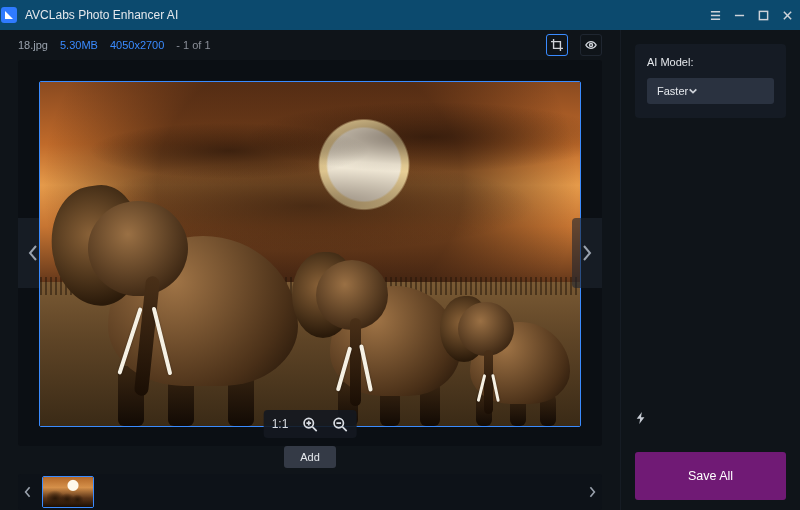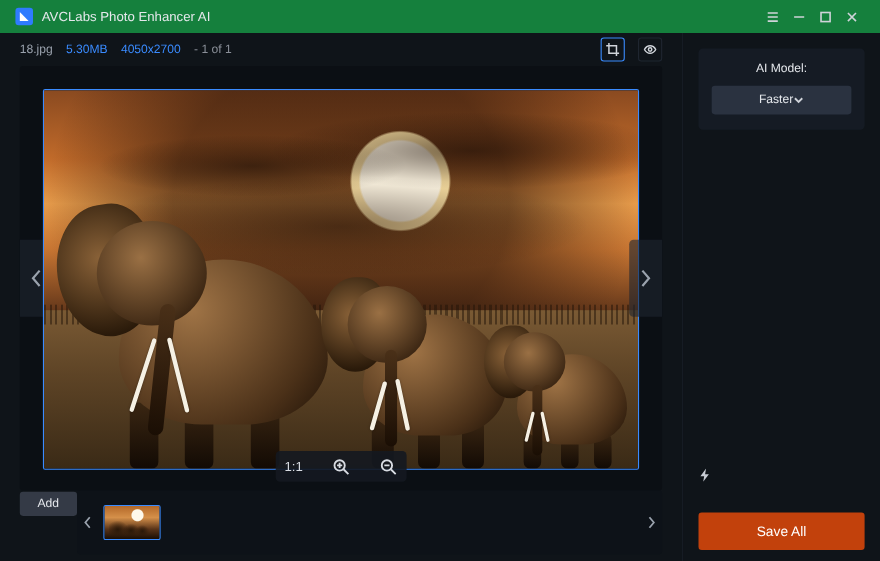--- a/index.html
+++ b/index.html
@@ -1,19 +1,19 @@
 <!DOCTYPE html>
 <html><head>
 <meta charset="utf-8">
 <style>
   * { box-sizing: border-box; margin: 0; padding: 0; font-family: -apple-system, "Segoe UI", Arial, sans-serif; }
   html, body { width: 800px; height: 510px; background: #0f1419; color: #d0d4da; overflow: hidden; }
 
   
-  .titlebar { height: 30px; display: flex; align-items: center; padding: 0 14px; background: #15803d; }
+  .titlebar { height: 30px; display: flex; align-items: center; padding: 0 1px; background: #0c4a6e; }
   .titlebar .logo { width: 16px; height: 16px; border-radius: 3px; background: #2f7bff; display: flex; align-items: center; justify-content: center; margin-right: 8px; }
   .titlebar .logo svg { width: 10px; height: 10px; fill: #fff; }
   .titlebar .title { font-size: 12px; color: #e5e8ec; }
   .titlebar .spacer { flex: 1; }
   .titlebar .win-btn { width: 24px; height: 24px; display: flex; align-items: center; justify-content: center; cursor: pointer; color: #cfd3d9; }
   .titlebar .win-btn svg { width: 11px; height: 11px; stroke: currentColor; fill: none; stroke-width: 1.6; }
 
   
   .body { display: grid; grid-template-columns: 1fr 180px; grid-template-rows: 1fr 64px; height: 480px; }
 
@@ -93,53 +93,53 @@
   .e3 .tusk.t2 { left: 54px; bottom: 24px; width:3px; height: 28px; transform: rotate(-12deg); }
   .e3 .leg.l1 { left: 36px; bottom: 0; width: 16px; height: 32px; }
   .e3 .leg.l2 { left: 70px; bottom: 0; width: 16px; height: 30px; }
   .e3 .leg.l3 { left: 100px; bottom: 0; width: 16px; height: 32px; }
 
   .nav-arrow { position: absolute; top: 50%; transform: translateY(-50%); width: 30px; height: 70px; background: rgba(30,36,46,.6); display: flex; align-items: center; justify-content: center; cursor: pointer; }
   .nav-arrow svg { width: 12px; height: 18px; stroke: #9aa2ad; fill: none; stroke-width: 2; }
   .nav-left { left: 0; border-radius: 0 4px 4px 0; }
   .nav-right { right: 0; border-radius: 4px 0 0 4px; }
 
-  .zoom-bar { position: absolute; left: 50%; transform: translateX(-50%); bottom: 8px; height: 28px; background: rgba(20,24,32,.9); border-radius: 4px; display: flex; align-items: center; padding: 0 8px; gap: 27px; }
+  .zoom-bar { position: absolute; left: 50%; transform: translateX(-50%); bottom: 8px; height: 28px; background: rgba(20,24,32,.9); border-radius: 4px; display: flex; align-items: center; padding: 0 8px; gap: 14px; }
   .zoom-bar .lbl { font-size: 12px; color: #d8dce2; }
   .zoom-bar .zicon { width: 16px; height: 16px; display: flex; align-items: center; justify-content: center; cursor: pointer; }
   .zoom-bar .zicon svg { width: 15px; height: 15px; stroke: #d8dce2; fill: none; stroke-width: 1.8; }
 
   
-  .bottom-row { grid-row: 2; grid-column: 1; display: flex; padding: 0 18px 6px 18px; }
+  .bottom-row { grid-row: 2; grid-column: 1; display: flex; flex-direction: column; padding: 0 18px 6px 18px; }
   .action-bar { height: 24px; display: flex; align-items: center; justify-content: center; gap: 10px; margin-bottom: 6px; }
   .btn { height: 22px; padding: 0 16px; font-size: 11px; color: #e5e8ec; background: #343a46; border-radius: 3px; display: flex; align-items: center; cursor: pointer; border: none; }
   .filmstrip { flex: 1; display: flex; align-items: center; background: #0d1218; border-radius: 3px; }
   .fs-arrow { width: 20px; height: 100%; display: flex; align-items: center; justify-content: center; cursor: pointer; }
   .fs-arrow svg { width: 8px; height: 12px; stroke: #9aa2ad; fill: none; stroke-width: 2; }
   .thumbs { flex: 1; display: flex; align-items: center; padding: 2px 4px; gap: 6px; }
   .thumb { width: 52px; height: 32px; border: 1px solid #3a8bff; border-radius: 2px; overflow: hidden; position: relative; cursor: pointer; }
   .thumb .mini { position: absolute; inset: 0; background:
       radial-gradient(circle at 60% 28%, #fef8ea 0 5px, transparent 6px),
       linear-gradient(#b36828 0%, #d5904a 35%, #5a3418 70%, #1a0e04 100%); }
   .thumb .mini::after { content: ""; position: absolute; left: 4px; bottom: 2px; width: 40px; height: 16px; background:
       radial-gradient(ellipse 14px 12px at 20% 60%, #2a1808, transparent 70%),
       radial-gradient(ellipse 11px 9px at 50% 65%, #2a1808, transparent 70%),
       radial-gradient(ellipse 9px 8px at 76% 68%, #2a1808, transparent 70%); }
 
   
   .sidebar { grid-row: 1 / span 2; grid-column: 2; border-left: 1px solid #161c24; padding: 14px 14px 10px 14px; display: flex; flex-direction: column; gap: 20px; }
   .panel { background: #151b24; border-radius: 4px; padding: 12px 12px 14px 12px; }
-  .panel .plabel { font-size: 11px; color: #e5e8ec; margin-bottom: 10px; text-align: center; }
-  .dropdown { height: 26px; background: #2a3240; border-radius: 3px; display: flex; align-items: center; justify-content: center; padding: 6px 10px; font-size: 11px; color: #e5e8ec; cursor: pointer; }
+  .panel .plabel { font-size: 11px; color: #e5e8ec; margin-bottom: 10px; }
+  .dropdown { height: 26px; background: #2a3240; border-radius: 3px; display: flex; align-items: center; justify-content: flex-start; padding: 6px 10px; font-size: 11px; color: #e5e8ec; cursor: pointer; }
   .dropdown svg { width: 10px; height: 10px; stroke: #cfd3d9; fill: none; stroke-width: 2; }
 
   .sidebar .grow { flex: 1; }
   .gpu-line { display: flex; align-items: center; gap: 6px; font-size: 10.5px; color: #c7ccd4; margin-bottom: 8px; }
   .gpu-line svg { width: 12px; height: 12px; stroke: #c7ccd4; fill: #c7ccd4; }
-  .save-btn { height: 34px; background: #c2410c; color: #fff; border-radius: 3px; display: flex; align-items: center; justify-content: center; font-size: 12.5px; cursor: pointer; border: none; width: 100%; }
+  .save-btn { height: 48px; background: #701a75; color: #fff; border-radius: 3px; display: flex; align-items: center; justify-content: center; font-size: 12.5px; cursor: pointer; border: none; width: 100%; }
 </style>
 </head>
 <body>
 
 <div class="titlebar">
   <div class="logo">
     <svg viewBox="0 0 10 10">
         <path d="M1 9 L1 1 L9 9 Z"></path>
       </svg>
   </div>

